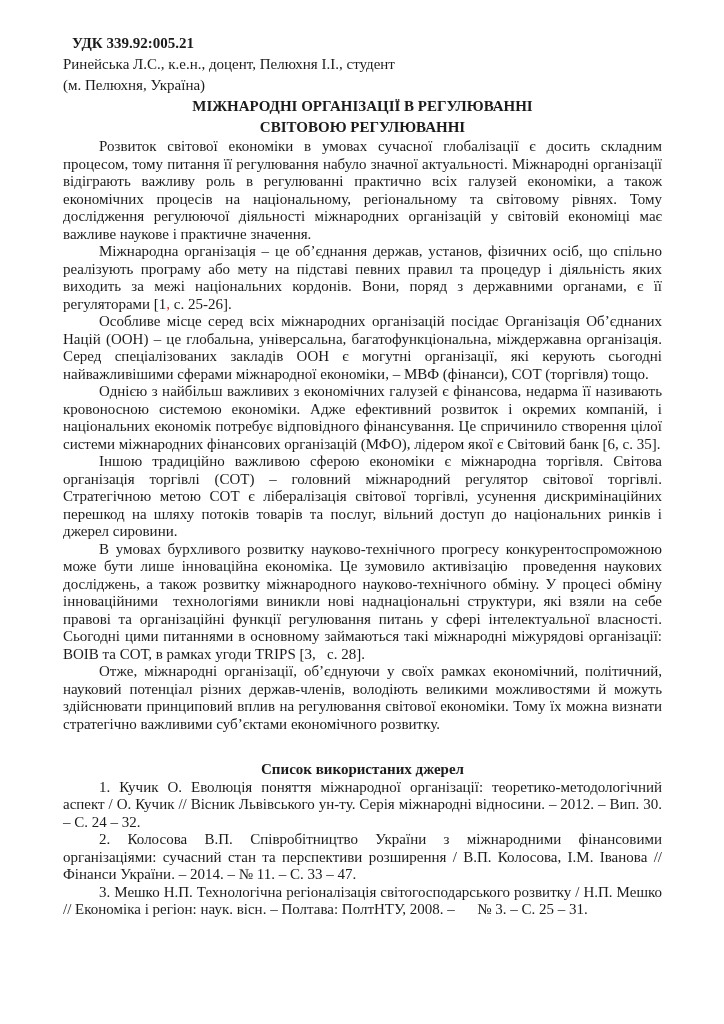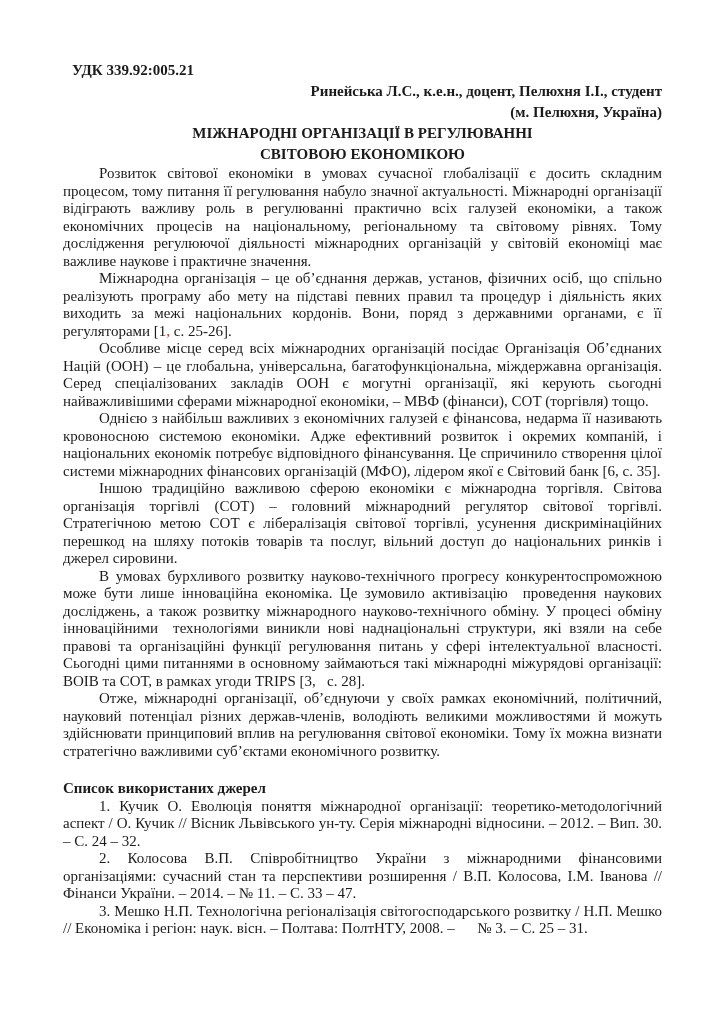--- a/index.html
+++ b/index.html
@@ -5,72 +5,71 @@
   html, body {
     margin: 0;
     padding: 0;
     background: #ffffff;
   }
   .page {
     position: relative;
     width: 724px;
     height: 1024px;
     box-sizing: border-box;
-    padding: 60px 62px 0 63px;
+    padding: 33px 62px 0 63px;
     background: #ffffff;
     font-family: "Liberation Serif", "DejaVu Serif", serif;
     font-size: 15px;
     color: #1b1b1b;
     overflow: hidden;
   }
   .udc {
     font-weight: bold;
     line-height: 21px;
     margin-left: 9px;
   }
   .center-line {
-    text-align: right;
+    text-align: left;
     line-height: 21px;
-    font-weight: bold;
   }
   .title-block {
     text-align: center;
     font-weight: bold;
     line-height: 21px;
   }
   .body-block {
   }
   .para {
     margin: 0;
     text-align: justify;
     text-indent: 36px;
     line-height: 17.5px;
   }
   .ref-heading {
-    text-align: left;
+    text-align: center;
     font-weight: bold;
     line-height: 17.5px;
-    margin-top: 20px;
+    margin-top: 28px;
     font-family: Liberation Serif, serif;
   }
 </style>
 </head>
 <body>
 
 <div class="page">
   <div class="udc">УДК 339.92:005.21</div>
 
   <div class="center-line">Ринейська Л.С., к.е.н., доцент, Пелюхня І.І., студент</div>
 
 
   <div class="center-line">(м. Пелюхня, Україна)</div>
 
   <div class="title-block">
     <div>МІЖНАРОДНІ ОРГАНІЗАЦІЇ В РЕГУЛЮВАННІ</div>
-    <div>СВІТОВОЮ ЕКОНОМІКОЮ</div>
+    <div>СВІТОВОЮ РЕГУЛЮВАННІ</div>
   </div>
 
   <div class="body-block" id="paragraphs">
       <p class="para"><span>Розвиток світової економіки в умовах сучасної глобалізації є досить складним процесом, тому питання її регулювання набуло значної актуальності. Міжнародні організації відіграють важливу роль в регулюванні практично всіх галузей економіки, а також економічних процесів на національному, регіональному та світовому рівнях. Тому дослідження регулюючої діяльності міжнародних організацій у світовій економіці має важливе наукове і практичне значення.</span></p>
       <p class="para"><span>Міжнародна організація – це об’єднання держав, установ, фізичних осіб, що спільно реалізують програму або мету на підставі певних правил та процедур і діяльність яких виходить за межі національних кордонів. Вони, поряд з державними органами, є її регуляторами [1</span><span style="color: rgb(195, 53, 43);">,</span><span> с. 25-26].</span></p>
       <p class="para"><span>Особливе місце серед всіх міжнародних організацій посідає Організація Об’єднаних Націй (ООН) – це глобальна, універсальна, багатофункціональна, міждержавна організація. Серед спеціалізованих закладів ООН є могутні організації, які керують сьогодні найважливішими сферами міжнародної економіки, – МВФ (фінанси), СОТ (торгівля) тощо.</span></p>
       <p class="para"><span>Однією з найбільш важливих з економічних галузей є фінансова, недарма її називають кровоносною системою економіки. Адже ефективний розвиток і окремих компаній, і національних економік потребує відповідного фінансування. Це спричинило створення цілої системи міжнародних фінансових організацій (МФО), лідером якої є Світовий банк [6, с. 35].</span></p>
       <p class="para"><span>Іншою традиційно важливою сферою економіки є міжнародна торгівля. Світова організація торгівлі (СОТ) – головний міжнародний регулятор світової торгівлі. Стратегічною метою СОТ є лібералізація світової торгівлі, усунення дискримінаційних перешкод на шляху потоків товарів та послуг, вільний доступ до національних ринків і джерел сировини.</span></p>
       <p class="para"><span>В умовах бурхливого розвитку науково-технічного прогресу конкурентоспроможною може бути лише інноваційна економіка. Це зумовило активізацію&nbsp; проведення наукових досліджень, а також розвитку міжнародного науково-технічного обміну. У процесі обміну інноваційними&nbsp; технологіями виникли нові наднаціональні структури, які взяли на себе правові та організаційні функції регулювання питань у сфері інтелектуальної власності. Сьогодні цими питаннями в основному займаються такі міжнародні міжурядові організації: ВОІВ та СОТ, в рамках угоди TRIPS [3,&nbsp;&nbsp; с. 28].</span></p>
       <p class="para"><span>Отже, міжнародні організації, об’єднуючи у своїх рамках економічний, політичний, науковий потенціал різних держав-членів, володіють великими можливостями й можуть здійснювати принциповий вплив на регулювання світової економіки. Тому їх можна визнати стратегічно важливими суб’єктами економічного розвитку.</span></p>

